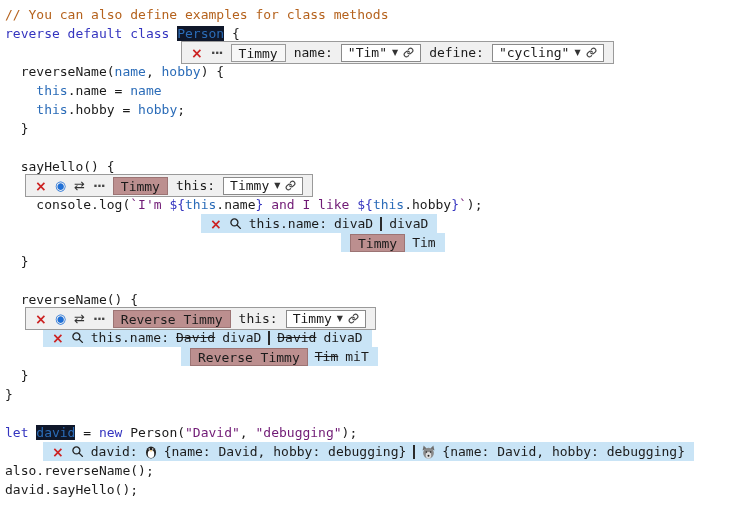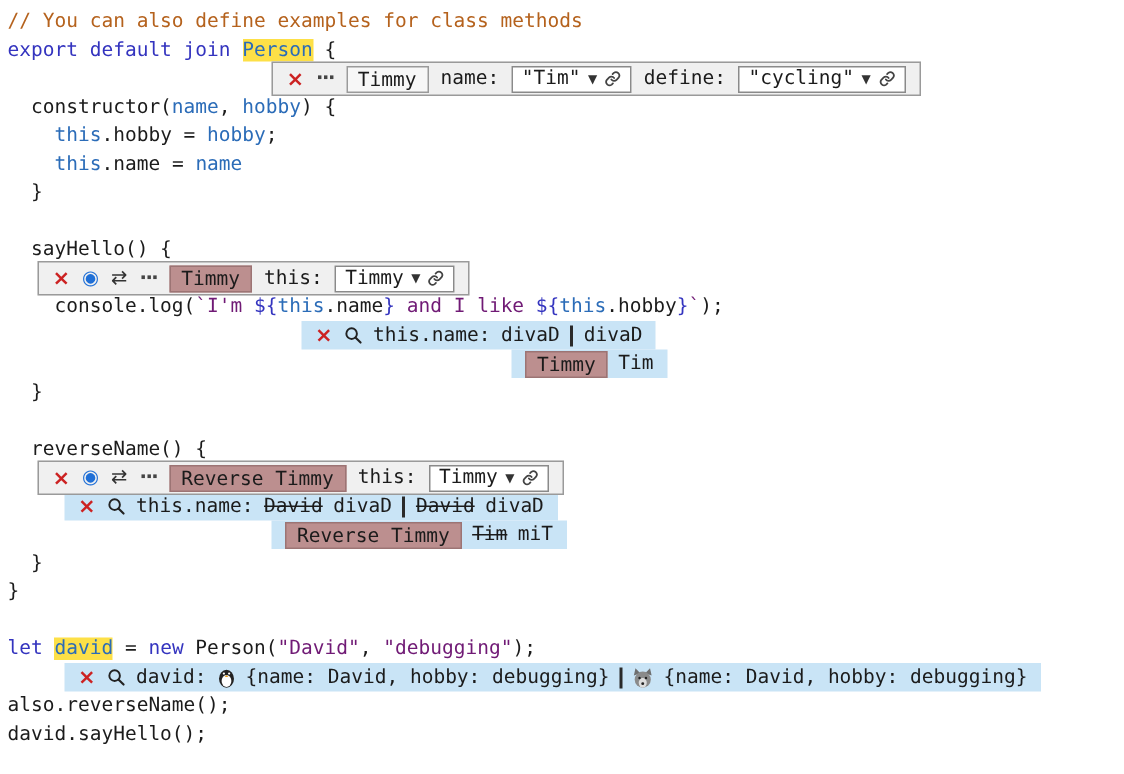--- a/index.html
+++ b/index.html
@@ -9,21 +9,21 @@
     padding:5px 0 0 5px;
     font-family:"DejaVu Sans Mono","Liberation Mono",monospace;
     font-size:13px; color:#1b1b1b; background:#ffffff;
   }
   .row { height:19px; line-height:19px; white-space:pre; }
   .cm-comment { color:#b5621d; }
   .cm-kw { color:#3434bf; }
   .cm-id { color:#2b6cb8; }
   .cm-str { color:#701a75; }
   .cm-plain { color:#1b1b1b; }
-  .hl { background:#fde047; }
+  .hl { background:#0f172a; }
   
   .ind-w1 { padding-left:176px; }
   .ind-w2 { padding-left:20px; }
   .ind-p1a { padding-left:196px; }
   .ind-p1b { padding-left:336px; }
   .ind-p2a { padding-left:38px; }
   .ind-p2b { padding-left:176px; }
   
   .widget {
     display:inline-flex; align-items:center; gap:8px;
@@ -49,21 +49,21 @@
   .struck { text-decoration:line-through; }
   .svg-icon { display:inline-block; vertical-align:middle; }
 </style>
 </head>
 <body>
 
 <div class="page">
 
   <div class="row"><span class="cm-comment">// You can also define examples for class methods</span></div>
 
-  <div class="row"><span class="cm-kw">export default join </span><span class="cm-id hl">Person</span><span class="cm-plain"> {</span></div>
+  <div class="row"><span class="cm-kw">reverse default class </span><span class="cm-id hl">Person</span><span class="cm-plain"> {</span></div>
 
   <div class="row ind-w1"><span class="widget">
       <span class="icon-x">×</span>
       <span class="icon-more">···</span>
       <span class="chip">Timmy</span>
       <span class="wlabel">name:</span>
       <span class="dropdown">
         <span>"Tim"</span>
         <span class="caret">▼</span>
         <svg class="svg-icon" width="11" height="11" viewBox="0 0 24 24">
@@ -75,25 +75,25 @@
       <span class="dropdown">
         <span>"cycling"</span>
         <span class="caret">▼</span>
         <svg class="svg-icon" width="11" height="11" viewBox="0 0 24 24">
             <path d="M10 13a5 5 0 0 0 7.5.5l3-3a5 5 0 0 0-7-7l-1.7 1.7" fill="none" stroke="#444" stroke-width="2.6" stroke-linecap="round"></path>
             <path d="M14 11a5 5 0 0 0-7.5-.5l-3 3a5 5 0 0 0 7 7l1.7-1.7" fill="none" stroke="#444" stroke-width="2.6" stroke-linecap="round"></path>
           </svg>
       </span>
   </span></div>
 
-  <div class="row"><span class="cm-plain">  constructor(</span><span class="cm-id">name</span><span class="cm-plain">, </span><span class="cm-id">hobby</span><span class="cm-plain">) {</span></div>
+  <div class="row"><span class="cm-plain">  reverseName(</span><span class="cm-id">name</span><span class="cm-plain">, </span><span class="cm-id">hobby</span><span class="cm-plain">) {</span></div>
+
+  <div class="row"><span class="cm-plain">    </span><span class="cm-id">this</span><span class="cm-plain">.name = </span><span class="cm-id">name</span></div>
 
   <div class="row"><span class="cm-plain">    </span><span class="cm-id">this</span><span class="cm-plain">.hobby = </span><span class="cm-id">hobby</span><span class="cm-plain">;</span></div>
-
-  <div class="row"><span class="cm-plain">    </span><span class="cm-id">this</span><span class="cm-plain">.name = </span><span class="cm-id">name</span></div>
 
   <div class="row"><span class="cm-plain">  }</span></div>
 
   <div class="row"></div>
 
   <div class="row"><span class="cm-plain">  sayHello() {</span></div>
 
   <div class="row ind-w2"><span class="widget">
       <span class="icon-x">×</span>
       <span class="icon-toggle">◉</span>

